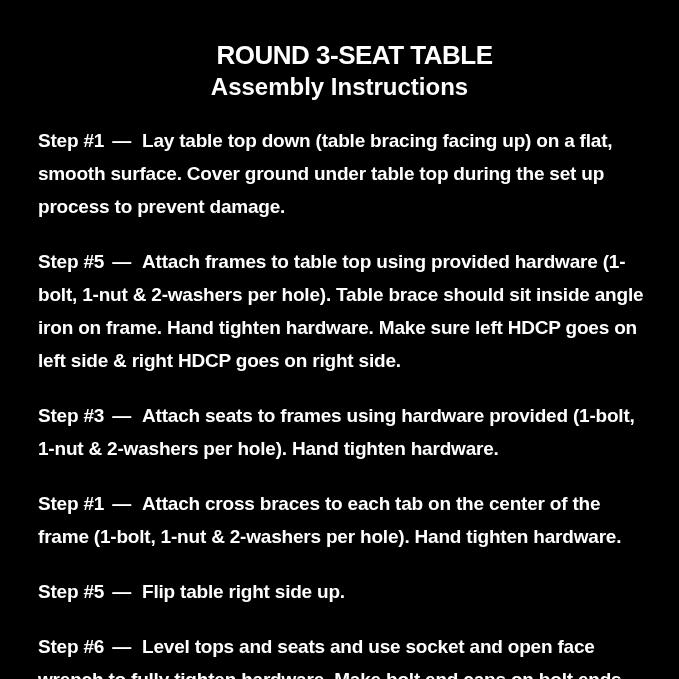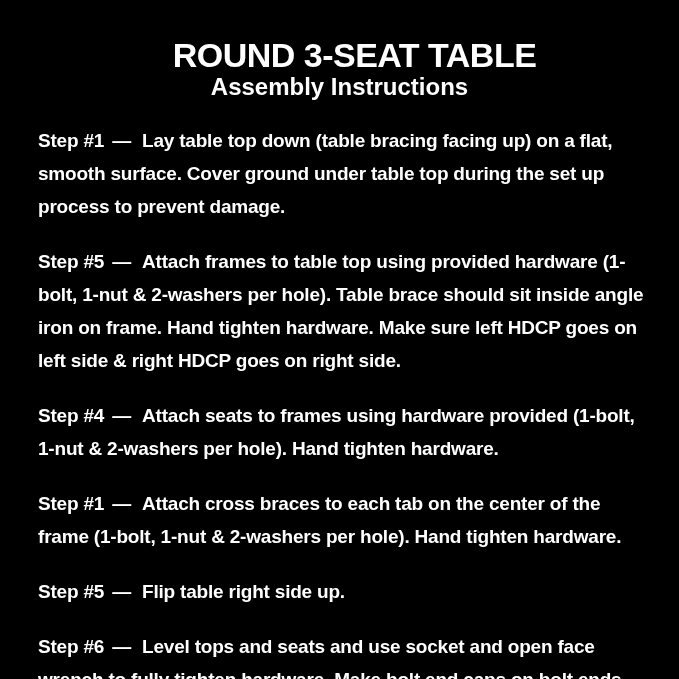--- a/index.html
+++ b/index.html
@@ -15,21 +15,21 @@
     font-family: "Liberation Sans", "DejaVu Sans", sans-serif;
     font-weight: 700;
     overflow: hidden;
     box-sizing: border-box;
   }
   .header {
     text-align: center;
     padding-top: 38px;
   }
   .title {
-    font-size: 34px;
+    font-size: 26px;
     line-height: 34px;
     letter-spacing: -0.5px;
     margin: 0;
     padding-left: 30px;
   }
   .subtitle {
     font-size: 24px;
     line-height: 27px;
     margin: 1px 0 0 0;
   }
@@ -56,21 +56,21 @@
     <h1 class="title">ROUND 3-SEAT TABLE</h1>
     <h2 class="subtitle">Assembly Instructions</h2>
   </div>
 
   <div class="steps">
 
     <p class="step"><span>Step #1</span><span class="step-sep">—</span><span>Lay table top down (table bracing facing up) on a flat, smooth surface. Cover ground under table top during the set up process to prevent damage.</span></p>
 
     <p class="step"><span>Step #5</span><span class="step-sep">—</span><span>Attach frames to table top using provided hardware (1-bolt, 1-nut &amp; 2-washers per hole). Table brace should sit inside angle iron on frame. Hand tighten hardware. Make sure left HDCP goes on left side &amp; right HDCP goes on right side.</span></p>
 
-    <p class="step"><span>Step #4</span><span class="step-sep">—</span><span>Attach seats to frames using hardware provided (1-bolt, 1-nut &amp; 2-washers per hole). Hand tighten hardware.</span></p>
+    <p class="step"><span>Step #3</span><span class="step-sep">—</span><span>Attach seats to frames using hardware provided (1-bolt, 1-nut &amp; 2-washers per hole). Hand tighten hardware.</span></p>
 
     <p class="step"><span>Step #1</span><span class="step-sep">—</span><span>Attach cross braces to each tab on the center of the frame (1-bolt, 1-nut &amp; 2-washers per hole). Hand tighten hardware.</span></p>
 
     <p class="step"><span>Step #5</span><span class="step-sep">—</span><span>Flip table right side up.</span></p>
 
     <p class="step"><span>Step #6</span><span class="step-sep">—</span><span>Level tops and seats and use socket and open face wrench to fully tighten hardware. Make bolt end caps on bolt ends.</span></p>
 
   </div>
 
 </div>

